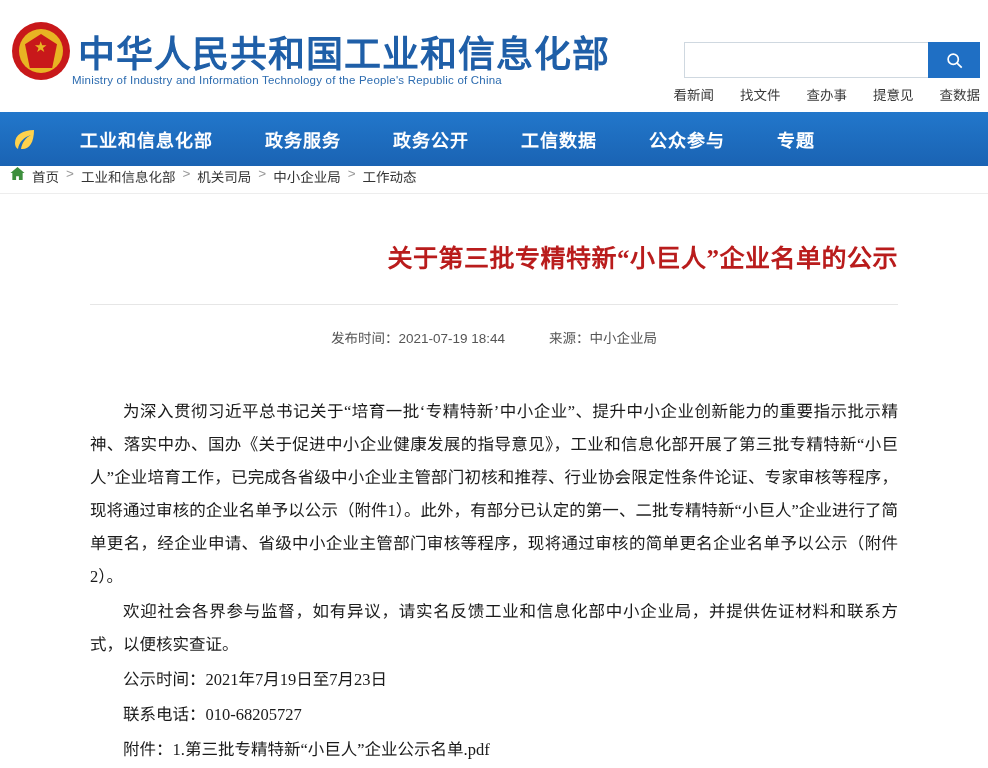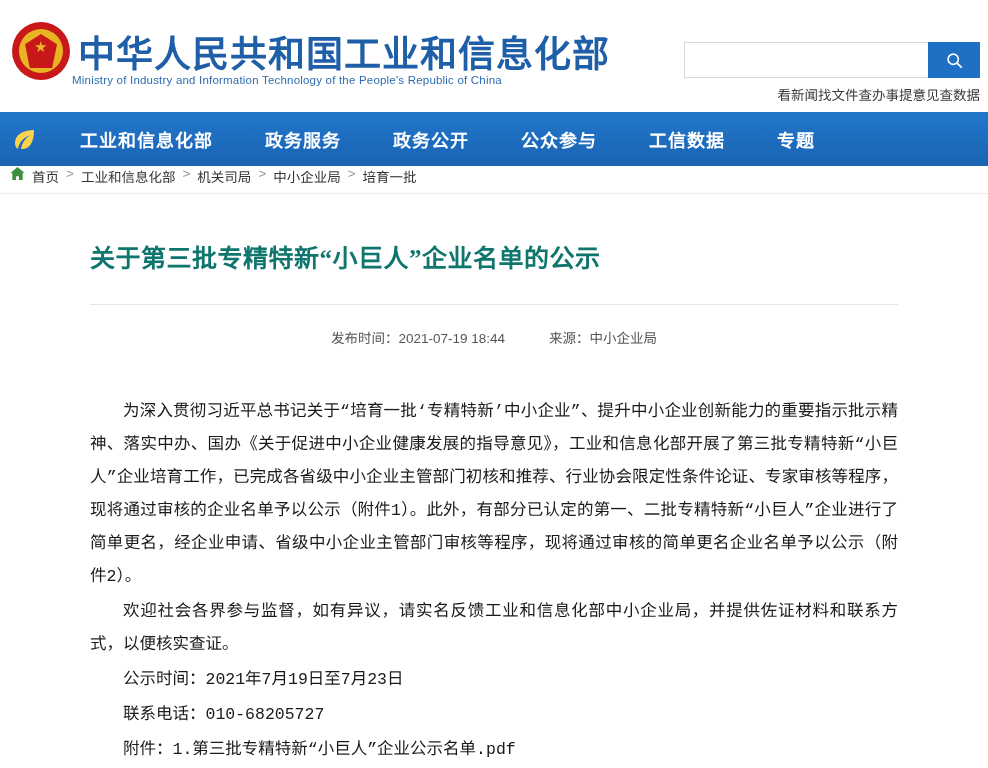--- a/index.html
+++ b/index.html
@@ -117,20 +117,21 @@
     border: none;
     color: #fff;
     font-size: 14px;
     cursor: pointer;
     display: flex; align-items: center; justify-content: center;
   }
   .quick-links {
     position: absolute;
     right: 8px; top: 84px;
     display: flex;
+    gap: 26px;
     font-size: 13.5px;
     color: #3a3a3a;
   }
   .quick-links span { cursor: pointer; white-space: nowrap; }
 
   
   .nav {
     position: relative;
     height: 54px;
     background: #1f6fc4;
@@ -175,25 +176,25 @@
     display: inline-flex;
   }
   .crumb { color: #333; cursor: pointer; }
   .crumb-sep { margin: 0 7px; color: #999; }
 
   
   .article {
     padding: 0 90px;
   }
   .doc-title {
-    text-align: left;
+    text-align: right;
     font-family: "Liberation Serif", "DejaVu Serif", serif;
     font-size: 25px;
     font-weight: bold;
-    color: #0f766e;
+    color: #b91c1c;
     padding: 44px 0 36px;
     letter-spacing: 0.5px;
   }
   .meta {
     display: flex;
     justify-content: center;
     gap: 44px;
     font-size: 13.5px;
     color: #555;
     padding-bottom: 8px;
@@ -201,21 +202,21 @@
     padding-top: 22px;
     margin-top: -6px;
   }
   .body {
     font-family: "Liberation Serif", "DejaVu Serif", serif;
     font-size: 16.5px;
     color: #1a1a1a;
     line-height: 2.0;
     padding-top: 40px;
   }
-  .body p { margin: 0 0 2px; font-family: Liberation Mono, monospace; }
+  .body p { margin: 0 0 2px; }
   .p-indent { text-indent: 2em; text-align: justify; }
   .attach-line { text-indent: 2em; }
 </style>
 </head>
 <body>
 
 <div class="topbar">
   <span class="util-icon">
     <svg width="18" height="18" viewBox="0 0 24 24" fill="none" stroke="#2f72b8" stroke-width="1.8">
       <circle cx="12" cy="4" r="2"></circle>
@@ -276,40 +277,40 @@
 
 <div class="nav">
   <span class="nav-leaf">
     <svg width="26" height="26" viewBox="0 0 26 26" fill="#ffd24d">
       <path d="M23 3C12 3 4 8 4 16c0 3 1 5 3 6 1-7 6-12 13-14-6 3-9 8-10 14 8 1 13-6 13-19z"></path>
     </svg>
   </span>
   <span class="nav-item">工业和信息化部</span>
   <span class="nav-item">政务服务</span>
   <span class="nav-item">政务公开</span>
+  <span class="nav-item">工信数据</span>
   <span class="nav-item">公众参与</span>
-  <span class="nav-item">工信数据</span>
   <span class="nav-item">专题</span>
 </div>
 
 <div class="breadcrumb">
   <span class="home-icon">
     <svg width="15" height="15" viewBox="0 0 16 16" fill="#3d8f3d">
       <path d="M8 1L0.5 7.5h2V15h4v-4h3v4h4V7.5h2z"></path>
     </svg>
   </span>
   <span class="crumb">首页</span>
   <span class="crumb-sep">&gt;</span>
   <span class="crumb">工业和信息化部</span>
   <span class="crumb-sep">&gt;</span>
   <span class="crumb">机关司局</span>
   <span class="crumb-sep">&gt;</span>
   <span class="crumb">中小企业局</span>
   <span class="crumb-sep">&gt;</span>
-  <span class="crumb">培育一批</span>
+  <span class="crumb">工作动态</span>
 </div>
 
 <div class="article">
   <div class="doc-title">关于第三批专精特新“小巨人”企业名单的公示</div>
 
   <div class="meta">
     <span>
       <span>发布时间：</span><span>2021-07-19 18:44</span>
     </span>
     <span>

